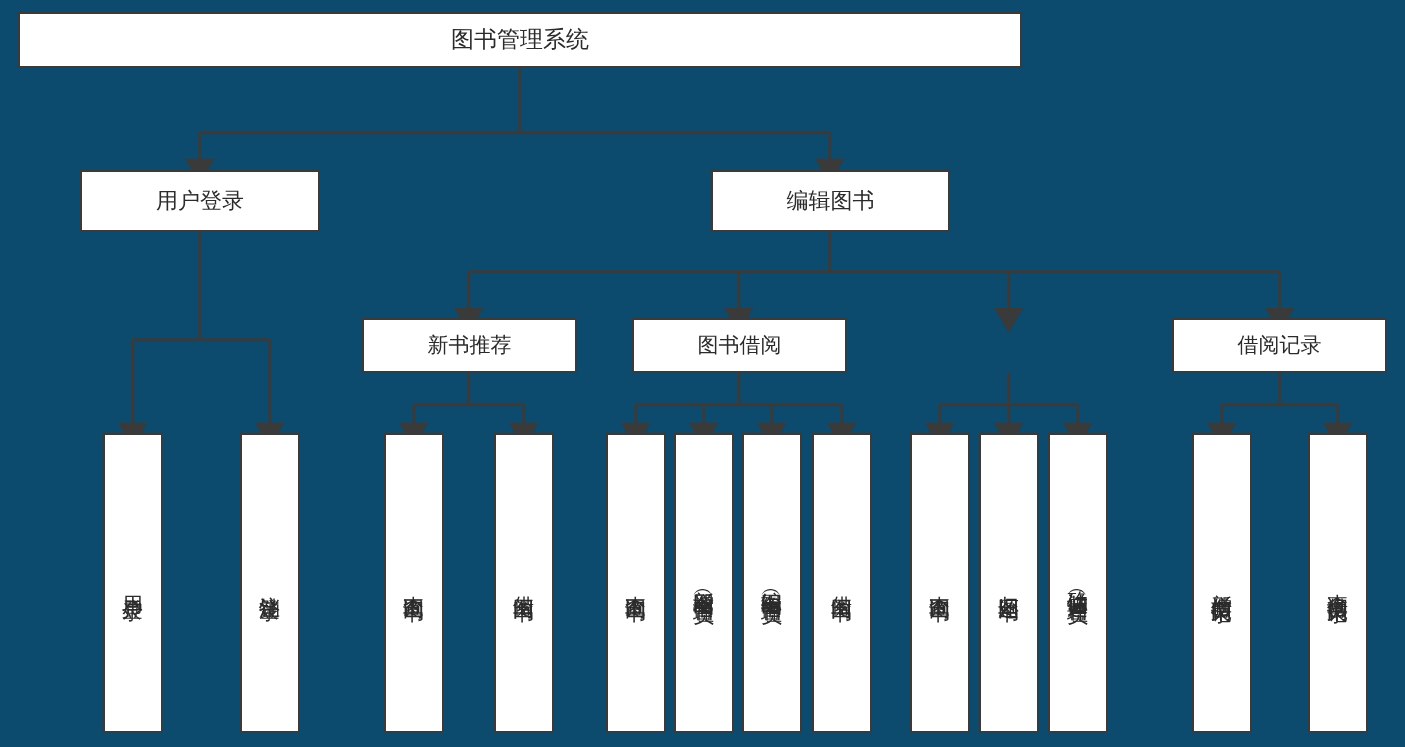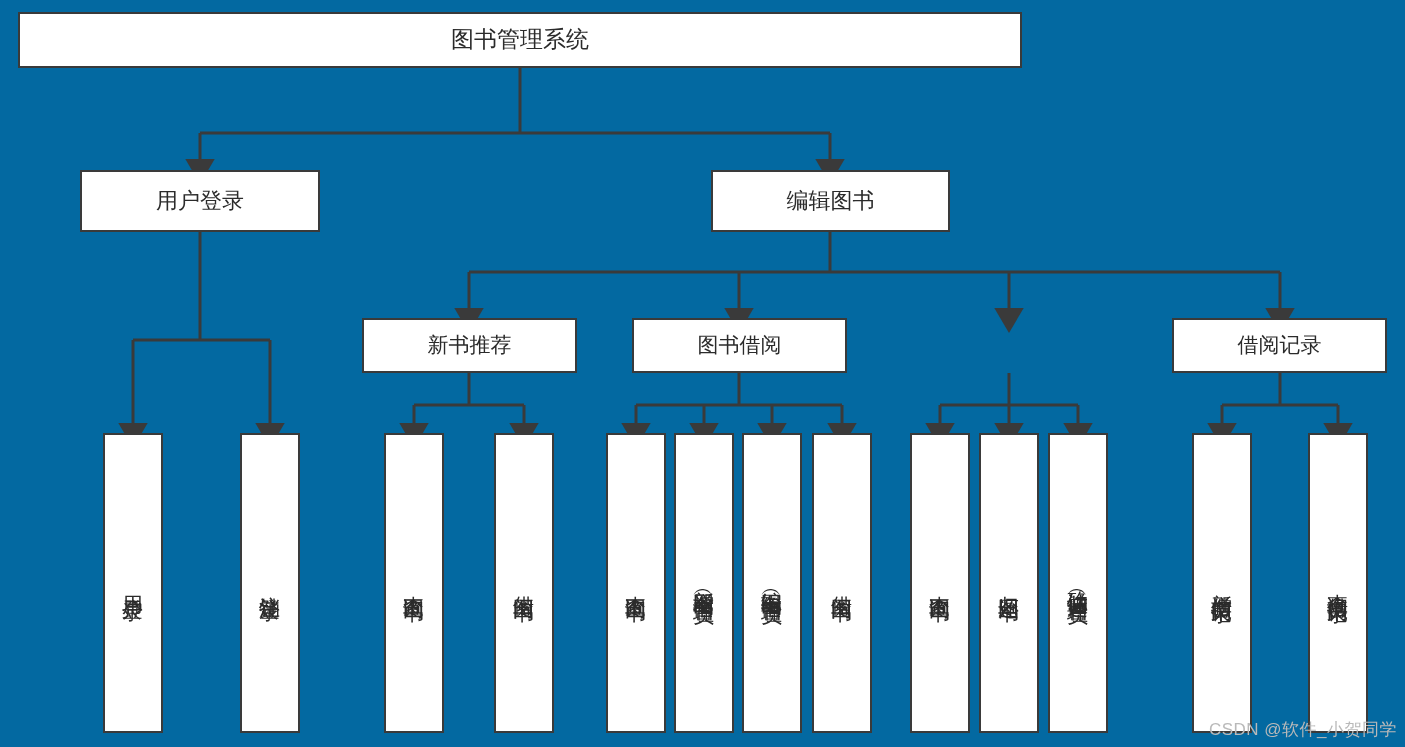--- a/index.html
+++ b/index.html
@@ -8,21 +8,21 @@
     padding: 0;
     background: #ffffff;
   }
   body {
     font-family: "Liberation Sans", "DejaVu Sans", sans-serif;
   }
   #canvas {
     position: relative;
     width: 1405px;
     height: 747px;
-    background: #0369a1;
+    background: #0c4a6e;
     overflow: hidden;
   }
   #edges {
     position: absolute;
     left: 0;
     top: 0;
     width: 1405px;
     height: 747px;
     pointer-events: none;
   }
@@ -194,15 +194,14 @@
   </div>
 
   <div class="node leaf" style="left:1192px; top:433px; width:60px; height:300px;">
     <span class="vtext">新增借阅记录</span>
   </div>
 
   <div class="node leaf" style="left:1308px; top:433px; width:60px; height:300px;">
     <span class="vtext">查询借阅记录</span>
   </div>
 
-  <div id="watermark">CSDN @软件_小贺同学</div>
 
 </div>
 
 </body></html>

